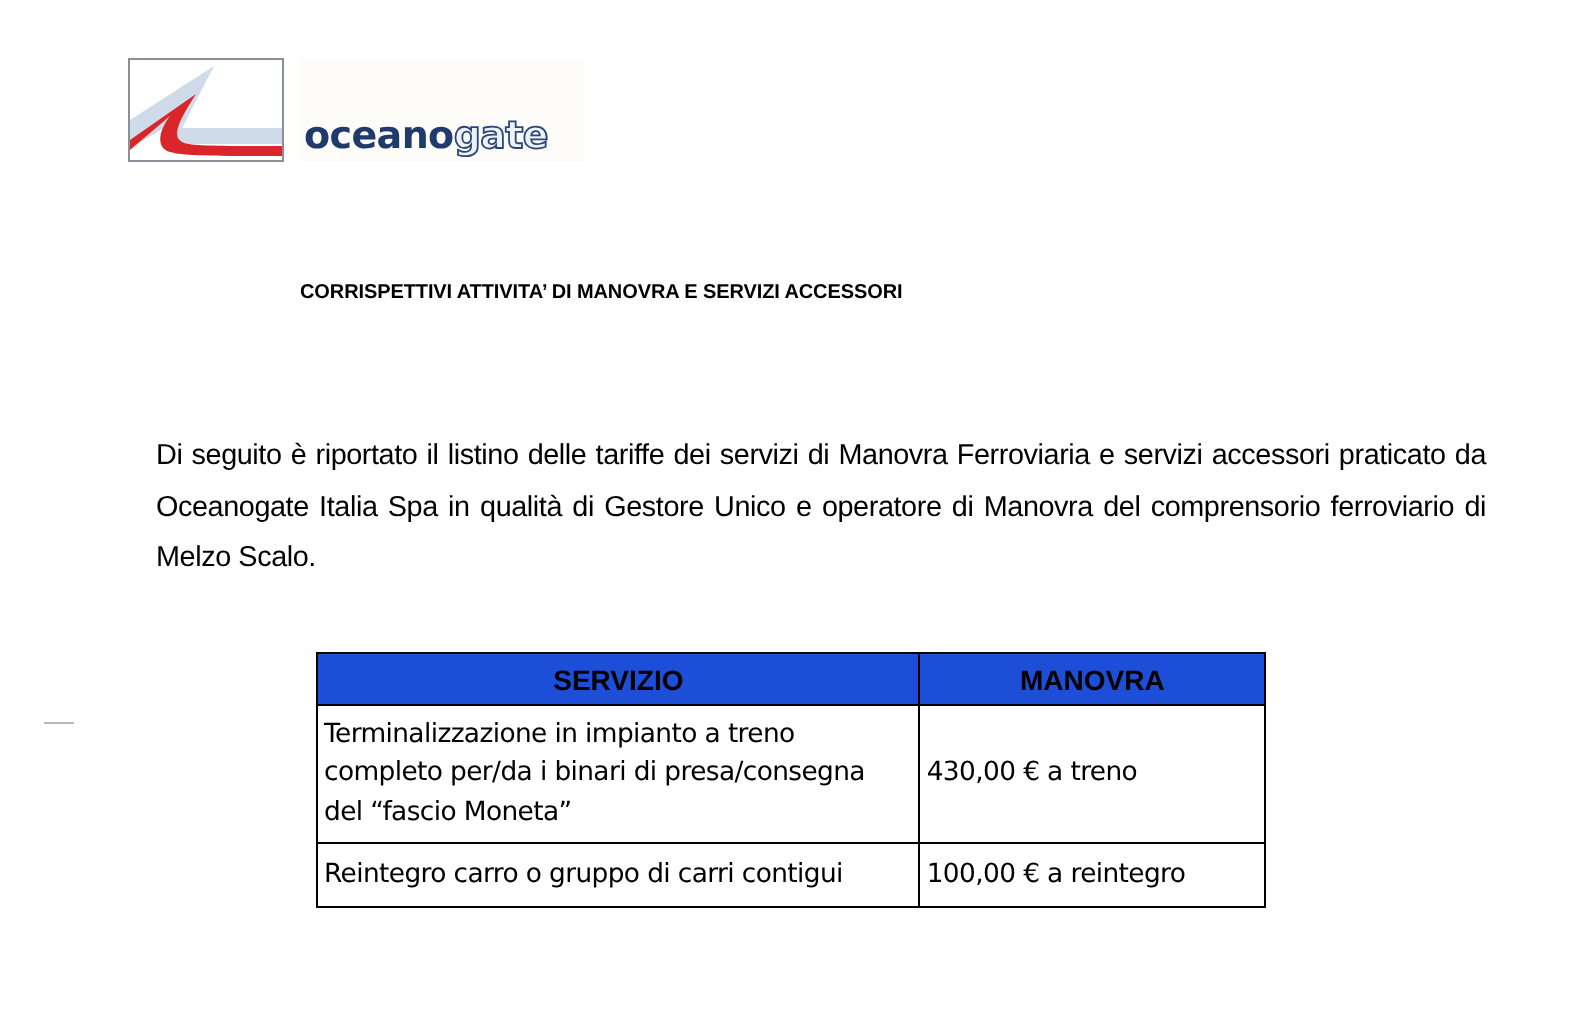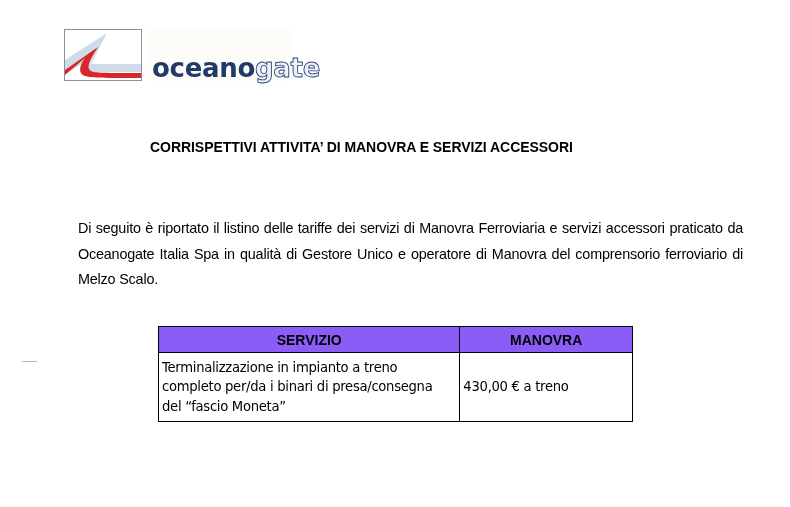--- a/index.html
+++ b/index.html
@@ -41,37 +41,37 @@
       width: 142px;
       height: 52px;
       background: #fdfcf9;
     }
     .logo-text {
       position: absolute;
       left: 88px;
       top: 29px;
       font-family: "DejaVu Sans", sans-serif;
       font-weight: bold;
-      font-size: 26px;
+      font-size: 19px;
       letter-spacing: -0.3px;
       line-height: 20px;
       white-space: nowrap;
     }
     .logo-text .oceano { color: #1f3a6b; }
     .logo-text .gate {
       color: #eef1f6;
       -webkit-text-stroke: 0.9px #2b477a;
     }
     .heading {
       position: absolute;
       left: 150px;
       top: 138px;
       width: 492px;
       font-weight: bold;
-      font-size: 14px;
+      font-size: 10px;
       letter-spacing: -0.05px;
       white-space: nowrap;
       line-height: 18px;
     }
     .intro {
       position: absolute;
       left: 63px;
       top: 201px;
       width: 665px;
       font-size: 14.4px;
@@ -93,21 +93,21 @@
       top: 326px;
       width: 475px;
       border-collapse: collapse;
       font-family: "DejaVu Sans", sans-serif;
     }
     table.prices th, table.prices td {
       border: 1px solid #000;
       padding: 0;
     }
     table.prices th {
-      background: #8b5cf6;
+      background: #1d4ed8;
       font-family: "Liberation Sans", sans-serif;
       font-weight: bold;
       font-size: 14px;
       height: 25px;
       text-align: center;
     }
     table.prices td {
       font-size: 13.2px;
       line-height: 19.5px;
       padding: 2px 18px 2px 3px;
@@ -152,14 +152,18 @@
     <tr>
       <th>SERVIZIO</th>
       <th>MANOVRA</th>
     </tr>
   </thead>
   <tbody>
     <tr class="row-tall">
       <td>Terminalizzazione in impianto a treno completo per/da i binari di presa/consegna del “fascio Moneta”</td>
       <td>430,00 € a treno</td>
     </tr>
+    <tr class="row-short">
+      <td>Reintegro carro o gruppo di carri contigui</td>
+      <td>100,00 € a reintegro</td>
+    </tr>
   </tbody>
 </table>
 
 </body></html>

